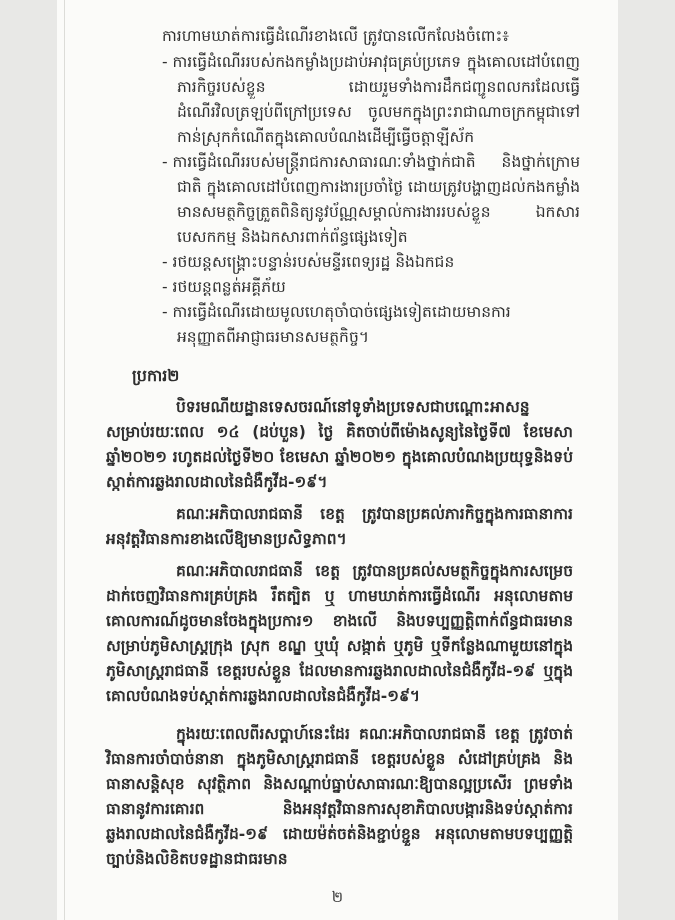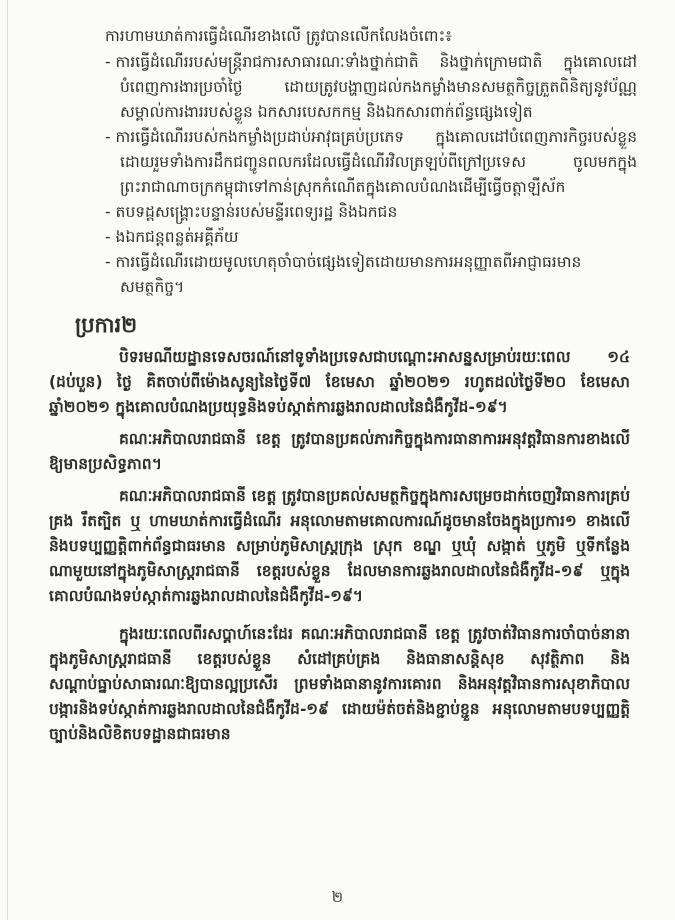--- a/index.html
+++ b/index.html
@@ -3,21 +3,21 @@
 <meta charset="utf-8">
 <style>
   html, body {
     margin: 0;
     padding: 0;
     background: #e8e8e6;
     font-family: "DejaVu Sans", sans-serif;
   }
   .page {
     position: relative;
-    width: 675px;
+    width: 561px;
     height: 920px;
     margin: 0 auto;
     background: #fbfbf9;
     color: #2e2e2e;
     box-sizing: border-box;
     padding: 24px 38px 0 42px;
     overflow: hidden;
     font-size: 15.5px;
     line-height: 25px;
   }
@@ -43,21 +43,21 @@
     text-align: justify;
   }
   .bullet-dash {
     display: inline;
     margin-right: 5px;
   }
   .article-heading {
     margin-left: 33px;
     margin-top: 13px;
     font-weight: bold;
-    font-size: 21px;
+    font-size: 16px;
   }
   .para {
     margin: 7px;
     text-indent: 70px;
     text-align: justify;
     font-weight: bold;
   }
   .para.gap-above {
     margin-top: 13px;
   }
@@ -73,24 +73,24 @@
 </style>
 </head>
 <body>
 
 <div class="page">
   <div class="scan-edge"></div>
 
   <div class="top-block">
     <div class="intro-line">ការហាមឃាត់ការធ្វើដំណើរខាងលើ ត្រូវបានលើកលែងចំពោះ៖</div>
 
+    <div class="exception-item"><span class="bullet-dash">-</span><span>ការធ្វើដំណើររបស់កងកម្លាំងប្រដាប់អាវុធគ្រប់ប្រភេទ ក្នុងគោលដៅបំពេញភារកិច្ចរបស់ខ្លួន ដោយរួមទាំងការដឹកជញ្ជូនពលករដែលធ្វើដំណើរវិលត្រឡប់ពីក្រៅប្រទេស ចូលមកក្នុងព្រះរាជាណាចក្រកម្ពុជាទៅកាន់ស្រុកកំណើតក្នុងគោលបំណងដើម្បីធ្វើចត្តាឡីស័ក</span></div>
     <div class="exception-item"><span class="bullet-dash">-</span><span>ការធ្វើដំណើររបស់មន្ត្រីរាជការសាធារណៈទាំងថ្នាក់ជាតិ និងថ្នាក់ក្រោមជាតិ ក្នុងគោលដៅបំពេញការងារប្រចាំថ្ងៃ ដោយត្រូវបង្ហាញដល់កងកម្លាំងមានសមត្ថកិច្ចត្រួតពិនិត្យនូវប័ណ្ណសម្គាល់ការងាររបស់ខ្លួន ឯកសារបេសកកម្ម និងឯកសារពាក់ព័ន្ធផ្សេងទៀត</span></div>
-    <div class="exception-item"><span class="bullet-dash">-</span><span>ការធ្វើដំណើររបស់កងកម្លាំងប្រដាប់អាវុធគ្រប់ប្រភេទ ក្នុងគោលដៅបំពេញភារកិច្ចរបស់ខ្លួន ដោយរួមទាំងការដឹកជញ្ជូនពលករដែលធ្វើដំណើរវិលត្រឡប់ពីក្រៅប្រទេស ចូលមកក្នុងព្រះរាជាណាចក្រកម្ពុជាទៅកាន់ស្រុកកំណើតក្នុងគោលបំណងដើម្បីធ្វើចត្តាឡីស័ក</span></div>
-    <div class="exception-item"><span class="bullet-dash">-</span><span>តបទដ្តសង្គ្រោះបន្ទាន់របស់មន្ទីរពេទ្យរដ្ឋ និងឯកជន</span></div>
-    <div class="exception-item"><span class="bullet-dash">-</span><span>ងឯកជន្តពន្លត់អគ្គីភ័យ</span></div>
+    <div class="exception-item"><span class="bullet-dash">-</span><span>រថយន្តសង្គ្រោះបន្ទាន់របស់មន្ទីរពេទ្យរដ្ឋ និងឯកជន</span></div>
+    <div class="exception-item"><span class="bullet-dash">-</span><span>រថយន្តពន្លត់អគ្គីភ័យ</span></div>
     <div class="exception-item"><span class="bullet-dash">-</span><span>ការធ្វើដំណើរដោយមូលហេតុចាំបាច់ផ្សេងទៀតដោយមានការអនុញ្ញាតពីអាជ្ញាធរមានសមត្ថកិច្ច។</span></div>
   </div>
 
   <div class="article">
     <div class="article-heading">ប្រការ២</div>
     <p class="para">បិទរមណីយដ្ឋានទេសចរណ៍នៅទូទាំងប្រទេសជាបណ្តោះអាសន្នសម្រាប់រយៈពេល ១៤ (ដប់បួន) ថ្ងៃ គិតចាប់ពីម៉ោងសូន្យនៃថ្ងៃទី៧ ខែមេសា ឆ្នាំ២០២១ រហូតដល់ថ្ងៃទី២០ ខែមេសា ឆ្នាំ២០២១ ក្នុងគោលបំណងប្រយុទ្ធនិងទប់ស្កាត់ការឆ្លងរាលដាលនៃជំងឺកូវីដ-១៩។</p>
   </div>
 
   <div class="article">
     <p class="para">គណៈអភិបាលរាជធានី ខេត្ត ត្រូវបានប្រគល់ភារកិច្ចក្នុងការធានាការអនុវត្តវិធានការខាងលើឱ្យមានប្រសិទ្ធភាព។</p>

